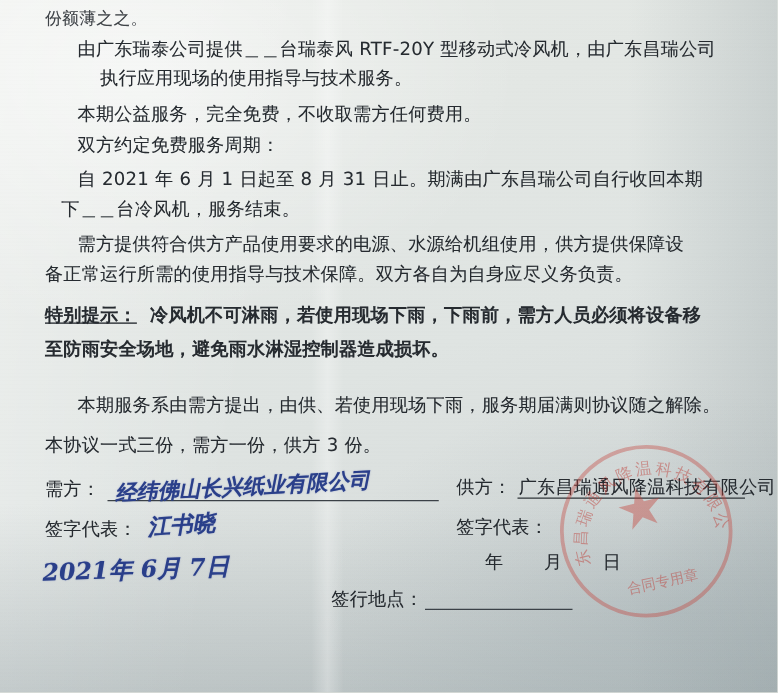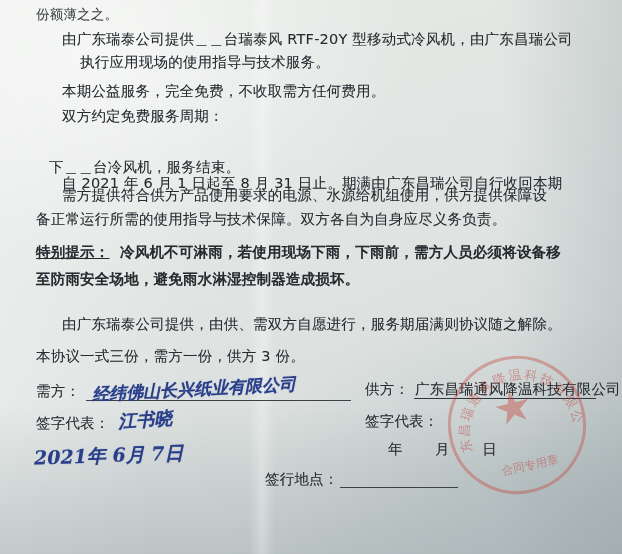--- a/index.html
+++ b/index.html
@@ -176,31 +176,31 @@
 
     <div class="line topcut" style="left:36px; top:6px;">份额薄之之。</div>
 
     <div class="line" style="left:62px; top:30px;">由广东瑞泰公司提供＿＿台瑞泰风 RTF-20Y 型移动式冷风机，由广东昌瑞公司</div>
     <div class="line" style="left:36px; top:53px;margin-left:44px;">执行应用现场的使用指导与技术服务。</div>
 
     <div class="line" style="left:62px; top:82px;">本期公益服务，完全免费，不收取需方任何费用。</div>
 
     <div class="line" style="left:62px; top:107px;">双方约定免费服务周期：</div>
 
-    <div class="line" style="left:62px; top:134px;margin-top:40px;">自 2021 年 6 月 1 日起至 8 月 31 日止。期满由广东昌瑞公司自行收回本期</div>
+    <div class="line" style="left:62px; top:134px;">自 2021 年 6 月 1 日起至 8 月 31 日止。期满由广东昌瑞公司自行收回本期</div>
     <div class="line" style="left:36px; top:158px;margin-left:13px;">下＿＿台冷风机，服务结束。</div>
 
     <div class="line" style="left:62px; top:186px;">需方提供符合供方产品使用要求的电源、水源给机组使用，供方提供保障设</div>
     <div class="line" style="left:36px; top:210px;">备正常运行所需的使用指导与技术保障。双方各自为自身应尽义务负责。</div>
 
     <div class="line bold" style="left:36px; top:243px;text-decoration:underline;">特别提示：</div>
     <div class="line bold" style="left:120px; top:243px;">冷风机不可淋雨，若使用现场下雨，下雨前，需方人员必须将设备移</div>
     <div class="line bold" style="left:36px; top:270px;">至防雨安全场地，避免雨水淋湿控制器造成损坏。</div>
 
-    <div class="line" style="left:62px; top:315px;">由广东瑞泰公司提供，由供、需双方自愿进行，服务期届满则协议随之解除。</div>
+    <div class="line" style="left:62px; top:315px;">本期服务系由需方提出，由供、若使用现场下雨，服务期届满则协议随之解除。</div>
 
     <div class="line" style="left:36px; top:347px;">本协议一式三份，需方一份，供方 3 份。</div>
 
     <div class="line" style="left:36px; top:382px;">需方：</div>
     <div class="rule" style="left:86px; top:400px; width:265px;"></div>
 
     <div class="line" style="left:365px; top:380px;font-family:Liberation Serif, serif;">供方：</div>
     <div class="line" style="left:415px; top:380px;">广东昌瑞通风降温科技有限公司</div>
     <div class="uline" style="left:414px; top:398px; width:182px;"></div>
 

